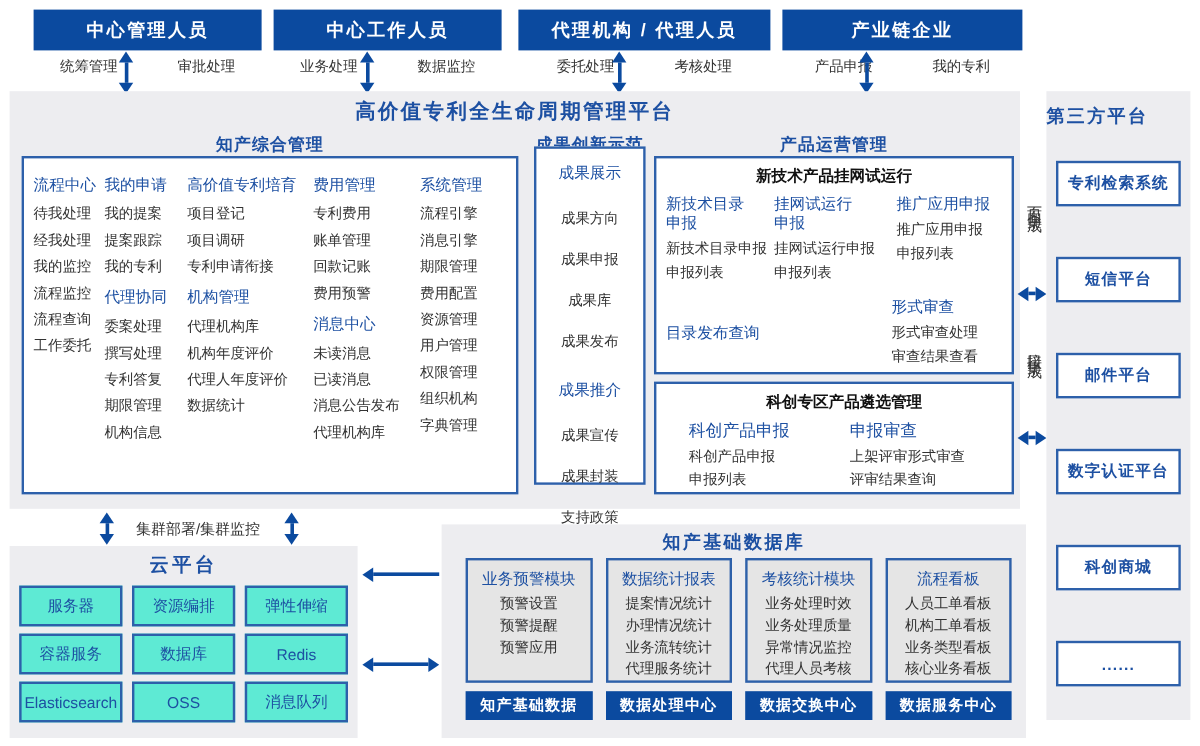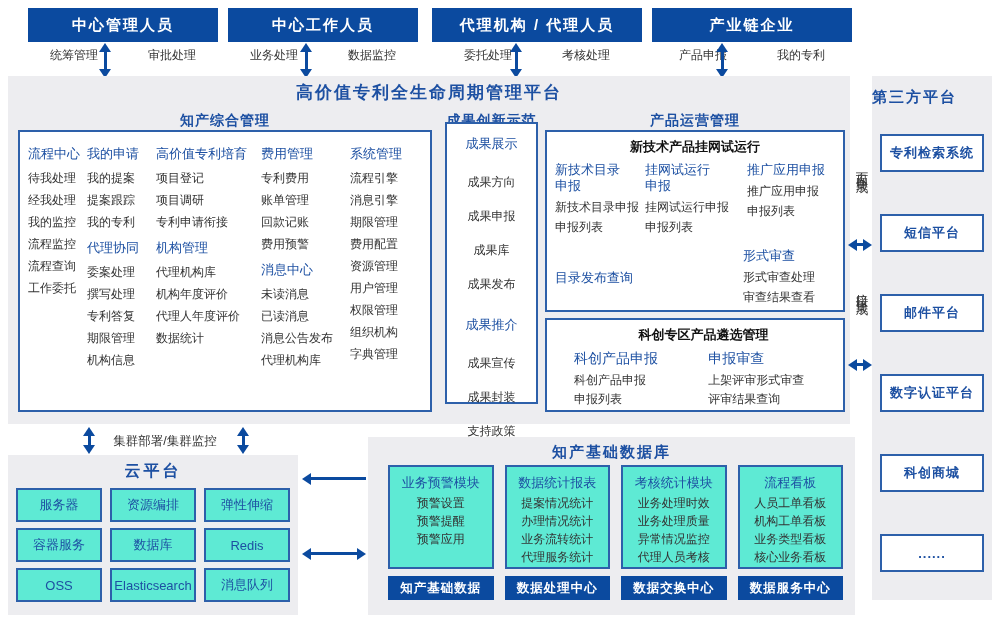--- a/index.html
+++ b/index.html
@@ -84,21 +84,21 @@
   .cloud-title{font-size:16px;font-weight:bold;color:var(--bl);letter-spacing:3px;margin:6px 0 6px;}
   .cloud-grid{display:grid;grid-template-columns:repeat(3,86px);gap:6px 8px;}
   .cloudbox{height:34px;background:#5eead4;border:2px solid var(--bd);color:var(--bl);font-size:13px;
     display:flex;align-items:center;justify-content:center;}
 
   
   .db{left:368px;top:437px;width:487px;height:178px;background:var(--pn);}
   .db-title{left:368px;top:443px;width:487px;text-align:center;font-size:15px;font-weight:bold;
     color:var(--bl);letter-spacing:2px;}
   .db-modules{left:388px;top:465px;width:455px;display:flex;gap:11px;}
-  .dbmod{flex:1;height:104px;background:#5eead4;border:2px solid var(--bd);text-align:center;padding-top:3px;}
+  .dbmod{flex:1;height:104px;background:#e5e5e5;border:2px solid var(--bd);text-align:center;padding-top:3px;}
   .dbmod .gh{font-size:13px;margin:4px 0 2px;}
   .dbmod .item{margin:4px 0;}
   .db-centers{left:388px;top:576px;width:455px;display:flex;gap:11px;}
   .dbc{flex:1;height:24px;background:var(--dk);color:#fff;font-size:12.5px;font-weight:bold;
     display:flex;align-items:center;justify-content:center;letter-spacing:1px;}
 </style>
 </head>
 <body>
 
 <div class="actor-bar" style="left:28px;width:190px;">中心管理人员</div>
@@ -346,22 +346,22 @@
 
 <div class="abs cloud">
   <div class="cloud-title">云平台</div>
   <div class="cloud-grid">
       <div class="cloudbox">服务器</div>
       <div class="cloudbox">资源编排</div>
       <div class="cloudbox">弹性伸缩</div>
       <div class="cloudbox">容器服务</div>
       <div class="cloudbox">数据库</div>
       <div class="cloudbox">Redis</div>
+      <div class="cloudbox">Elasticsearch</div>
       <div class="cloudbox">OSS</div>
-      <div class="cloudbox">Elasticsearch</div>
       <div class="cloudbox">消息队列</div>
     </div>
 </div>
 
 <div class="harrow" style="left:302px;top:472px;width:64px;height:13px;">
     <i class="l"></i>
     <i class="s"></i>
     <i class="sp"></i>
   </div>
 <div class="harrow" style="left:302px;top:547px;width:64px;height:13px;">

